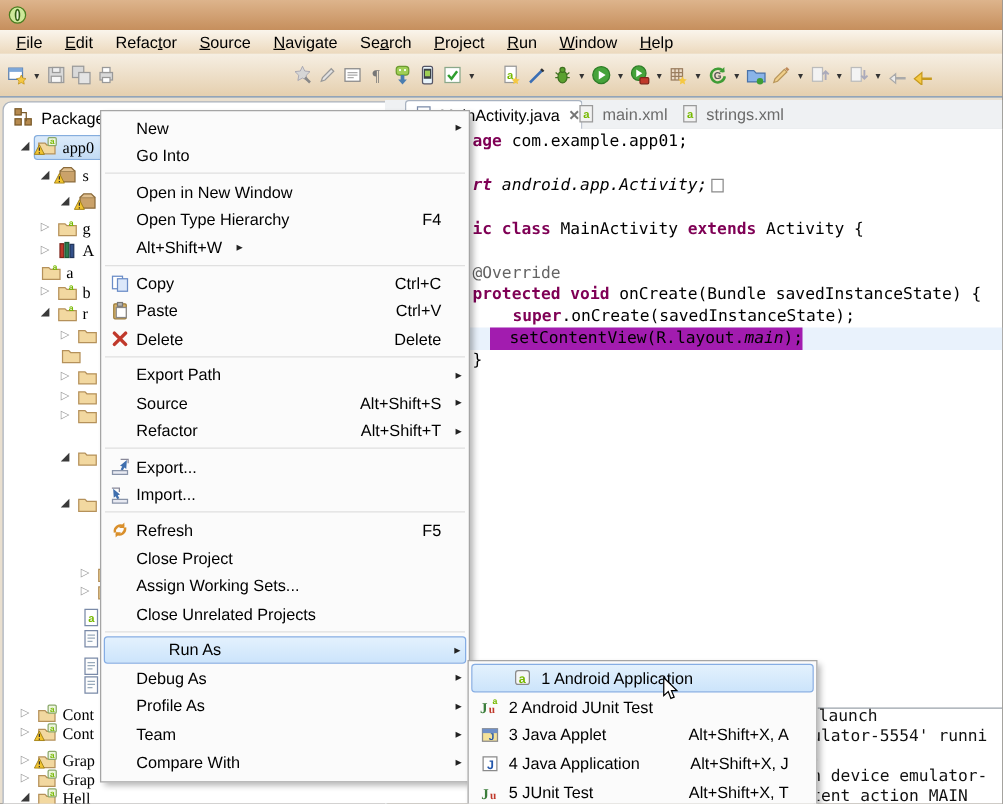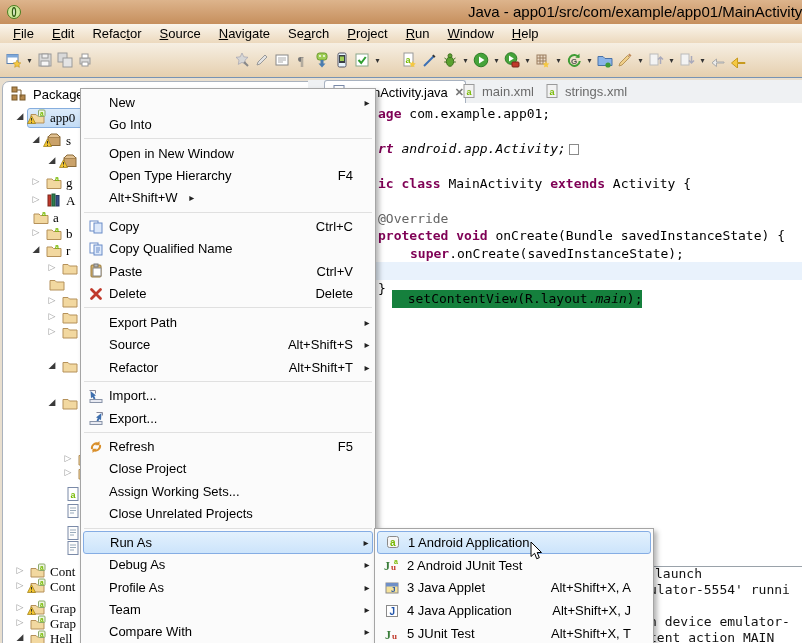--- a/index.html
+++ b/index.html
@@ -40,58 +40,57 @@
   .etab .lbl{color:#6b6b6b;}
   .etab.active .lbl{color:#000;}
   .closex{color:#777;font-size:11px;font-weight:bold;margin-left:2px;}
   #editor{position:absolute;left:308px;top:103px;right:0;bottom:0;background:#fff;}
   #curline{position:absolute;left:309px;right:0;height:18px;background:#e9f2fc;}
   .cline{position:absolute;height:18px;line-height:18px;font-family:"DejaVu Sans Mono",monospace;
          font-size:13px;white-space:pre;}
   .kw{color:#7f0055;font-weight:bold;}
   .ann{color:#646464;}
   .it{font-style:italic;}
-  .selbg{background:#15803d;margin-top:28px;}
+  .selbg{background:#a21caf;}
   .foldbox{display:inline-block;width:8px;height:9px;border:1px solid #8a8a8a;background:#fff;
            margin-left:3px;vertical-align:middle;}
   
   #con-h{position:absolute;left:651px;top:566px;right:0;height:1px;background:#9aa2aa;}
   #con-v{position:absolute;left:651px;top:554px;width:1px;height:89px;background:#9aa2aa;}
   .conline{position:absolute;height:16px;line-height:16px;font-family:"DejaVu Sans Mono",monospace;
            font-size:13px;white-space:pre;color:#111;}
   
   .menu{background:#fbfbfb;border:1px solid #a5a5a5;box-shadow:3px 3px 5px rgba(0,0,0,.30);
         padding:2px 0 4px;position:absolute;}
   #ctx{left:80px;top:88px;width:294px;z-index:40;}
   #sub{left:374px;top:528px;width:278px;z-index:50;}
   .mi{display:flex;align-items:center;height:22.4px;box-sizing:border-box;margin:0 2px;cursor:default;}
   #sub .mi{height:22.8px;}
   .mi .ic{flex:0 0 26px;display:flex;justify-content:center;}
   #sub .mi .ic{flex:0 0 30px;}
   .mi .lab{flex:1;white-space:nowrap;}
   .mi .sc{margin-right:8px;white-space:nowrap;}
   .mi .arr{width:12px;font-size:10px;color:#222;text-align:center;}
-  .mi.hl{background:linear-gradient(#e3f1fd,#cce4fb);border:1px solid #85ade4;border-radius:3px;}
+  .mi.hl{background:linear-gradient(#e3f1fd,#cce4fb);border:1px solid #85ade4;border-radius:3px;padding-left:25px;}
   .sep{height:6.2px;display:flex;align-items:center;padding:0 3px;}
   .sep i{display:block;height:1px;background:#e0e0e0;width:100%;}
   #cursor{position:absolute;left:530px;top:541px;z-index:60;}
 </style>
 </head>
 <body>
 
 <div id="screen">
   <div id="titlebar">
     <span id="app-icon" class="icw">
       <svg width="16" height="16" viewBox="0 0 16 16">
           <circle cx="8" cy="8" r="6.5" fill="#cde89a" stroke="#4a7d1f"></circle>
           <ellipse cx="8" cy="8" rx="2.2" ry="5" fill="#2f5d12"></ellipse>
           <ellipse cx="8" cy="8" rx="0.9" ry="3.6" fill="#e8f4d4"></ellipse>
         </svg>
     </span>
-    <span id="title-text">Java - app01/src/com/example/app01/MainActivity</span>
   </div>
 
   <div id="menubar">
       <div class="mb"><u>F</u>ile</div>
       <div class="mb"><u>E</u>dit</div>
       <div class="mb">Refac<u>t</u>or</div>
       <div class="mb"><u>S</u>ource</div>
       <div class="mb"><u>N</u>avigate</div>
       <div class="mb">Se<u>a</u>rch</div>
       <div class="mb"><u>P</u>roject</div>
@@ -690,31 +689,20 @@
             <rect x="6" y="4" width="8" height="10" fill="#dce8fa" stroke="#6a8cc7"></rect>
           </svg>
         </span>
         <span class="lab">Copy</span>
         <span class="sc">Ctrl+C</span>
         <span class="arr"></span>
       </div>
       <div class="mi">
         <span class="ic">
           <svg width="16" height="16" viewBox="0 0 16 16">
-            <rect x="2" y="2" width="8" height="10" fill="#fff" stroke="#6a8cc7"></rect>
-            <rect x="6" y="4" width="8" height="10" fill="#dce8fa" stroke="#6a8cc7"></rect>
-            <path d="M8 7h4M8 9h4M8 11h3" stroke="#6a8cc7"></path>
-          </svg>
-        </span>
-        <span class="lab">Copy Qualified Name</span>
-        <span class="arr"></span>
-      </div>
-      <div class="mi">
-        <span class="ic">
-          <svg width="16" height="16" viewBox="0 0 16 16">
             <rect x="3" y="2" width="10" height="12" rx="1" fill="#d8b36a" stroke="#9a7b3a"></rect>
             <rect x="6" y="1" width="4" height="3" fill="#b8b8b8" stroke="#777"></rect>
             <rect x="5" y="5" width="8" height="8" fill="#fff" stroke="#888"></rect>
           </svg>
         </span>
         <span class="lab">Paste</span>
         <span class="sc">Ctrl+V</span>
         <span class="arr"></span>
       </div>
       <div class="mi">
@@ -746,37 +734,37 @@
         <span class="lab">Refactor</span>
         <span class="sc">Alt+Shift+T</span>
         <span class="arr">▸</span>
       </div>
       <div class="sep">
         <i></i>
       </div>
       <div class="mi">
         <span class="ic">
           <svg width="16" height="16" viewBox="0 0 16 16">
+            <path d="M8.5 2.5h6v3" fill="none" stroke="#889"></path>
+            <path d="M13.5 3L8 7.5l1.8.6-1.3 2.4 1.7.9 1.3-2.5 1.5 1.3z" fill="#3f6fae"></path>
+            <rect x="2" y="11.5" width="12" height="3" fill="#e8eaf2" stroke="#8893a8"></rect>
+          </svg>
+        </span>
+        <span class="lab">Export...</span>
+        <span class="arr"></span>
+      </div>
+      <div class="mi">
+        <span class="ic">
+          <svg width="16" height="16" viewBox="0 0 16 16">
             <path d="M1.5 2.5h6v3" fill="none" stroke="#889"></path>
             <path d="M2.5 3l5.5 4.5-1.8.6 1.3 2.4-1.7.9-1.3-2.5-1.5 1.3z" fill="#3f6fae"></path>
             <rect x="2" y="11.5" width="12" height="3" fill="#e8eaf2" stroke="#8893a8"></rect>
           </svg>
         </span>
         <span class="lab">Import...</span>
-        <span class="arr"></span>
-      </div>
-      <div class="mi">
-        <span class="ic">
-          <svg width="16" height="16" viewBox="0 0 16 16">
-            <path d="M8.5 2.5h6v3" fill="none" stroke="#889"></path>
-            <path d="M13.5 3L8 7.5l1.8.6-1.3 2.4 1.7.9 1.3-2.5 1.5 1.3z" fill="#3f6fae"></path>
-            <rect x="2" y="11.5" width="12" height="3" fill="#e8eaf2" stroke="#8893a8"></rect>
-          </svg>
-        </span>
-        <span class="lab">Export...</span>
         <span class="arr"></span>
       </div>
       <div class="sep">
         <i></i>
       </div>
       <div class="mi">
         <span class="ic">
           <svg width="16" height="16" viewBox="0 0 16 16">
             <path d="M4 10A4.6 4.6 0 0 1 11 5.2" fill="none" stroke="#d98f2b" stroke-width="2"></path>
             <path d="M11.5 2v4.3H7.2z" fill="#d98f2b"></path>

